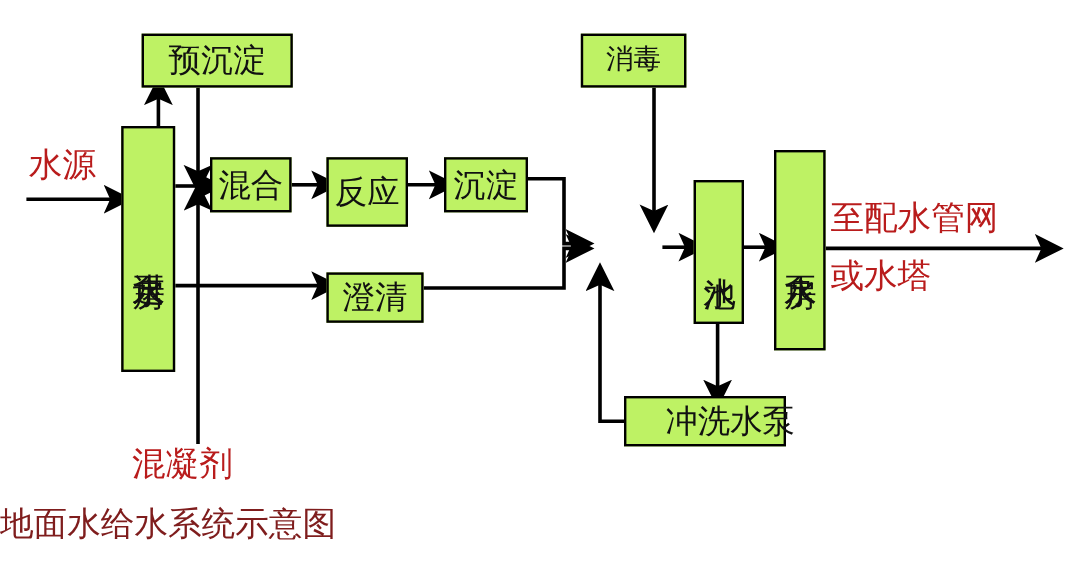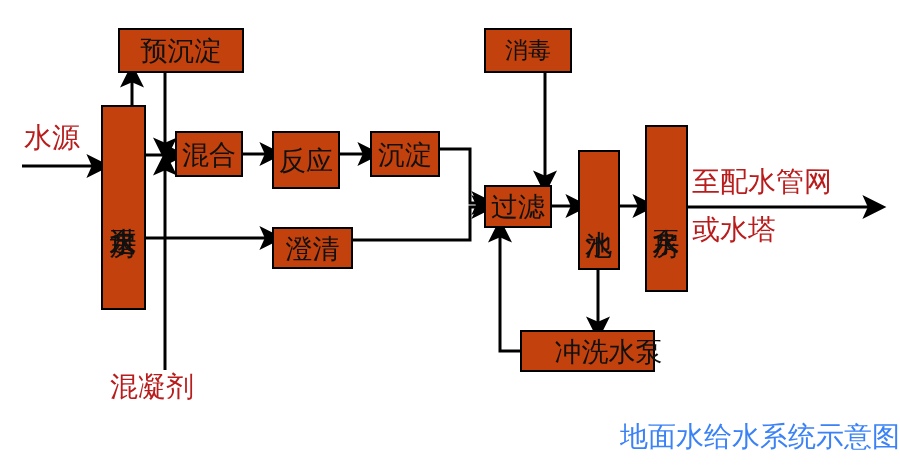--- a/index.html
+++ b/index.html
@@ -18,21 +18,21 @@
   #svg-layer {
     position: absolute;
     left: 0; top: 0;
     width: 900px;
     height: 473px;
   }
   .node {
     position: absolute;
     box-sizing: border-box;
     border: 2.5px solid #000000;
-    background: #c2410c;
+    background: #bef264;
     display: flex;
     align-items: center;
     justify-content: center;
     color: #111111;
     z-index: 5;
   }
   .node .lbl {
     display: block;
     line-height: 1.0;
     white-space: pre;
@@ -46,23 +46,23 @@
   }
   .freetext {
     position: absolute;
     color: #b91c1c;
     white-space: pre;
     z-index: 6;
     line-height: 1.0;
   }
   .title {
     position: absolute;
-    color: #3b82f6;
+    color: #7f1d1d;
     white-space: pre;
-    text-align: right;
+    text-align: left;
     z-index: 6;
   }
 </style>
 </head>
 <body>
 
 <div id="canvas">
 
   <svg id="svg-layer" viewBox="0 0 900 473">
     <defs>
@@ -128,23 +128,20 @@
   </div>
 
   <div class="node" style="left:370px; top:131px; width:70px; height:46px; font-size:27px;">
     <span class="lbl">沉淀</span>
   </div>
 
   <div class="node" style="left:272px; top:227px; width:81px; height:42px; font-size:27px;">
     <span class="lbl">澄清</span>
   </div>
 
-  <div class="node" style="left:484px; top:185px; width:68px; height:43px; font-size:27px;">
-    <span class="lbl">过滤</span>
-  </div>
 
   <div class="node vert" style="left:578px; top:150px; width:42px; height:120px; font-size:27px;">
     <span class="lbl">水池</span>
   </div>
 
   <div class="node vert" style="left:645px; top:125px; width:43px; height:167px; font-size:27px;">
     <span class="lbl">水泵房</span>
   </div>
 
   <div class="node" style="left:520px; top:330px; width:135px; height:42px; font-size:27px;padding-left:42px;">

